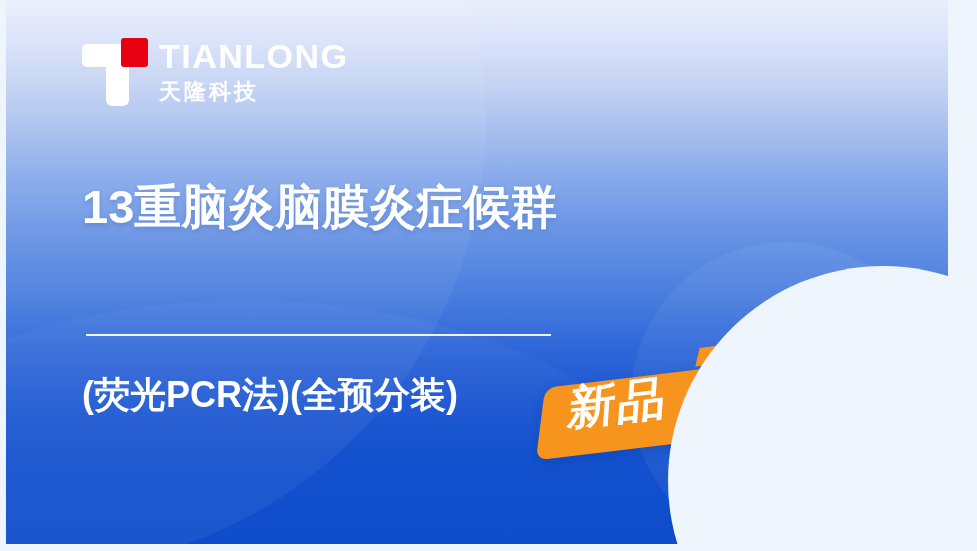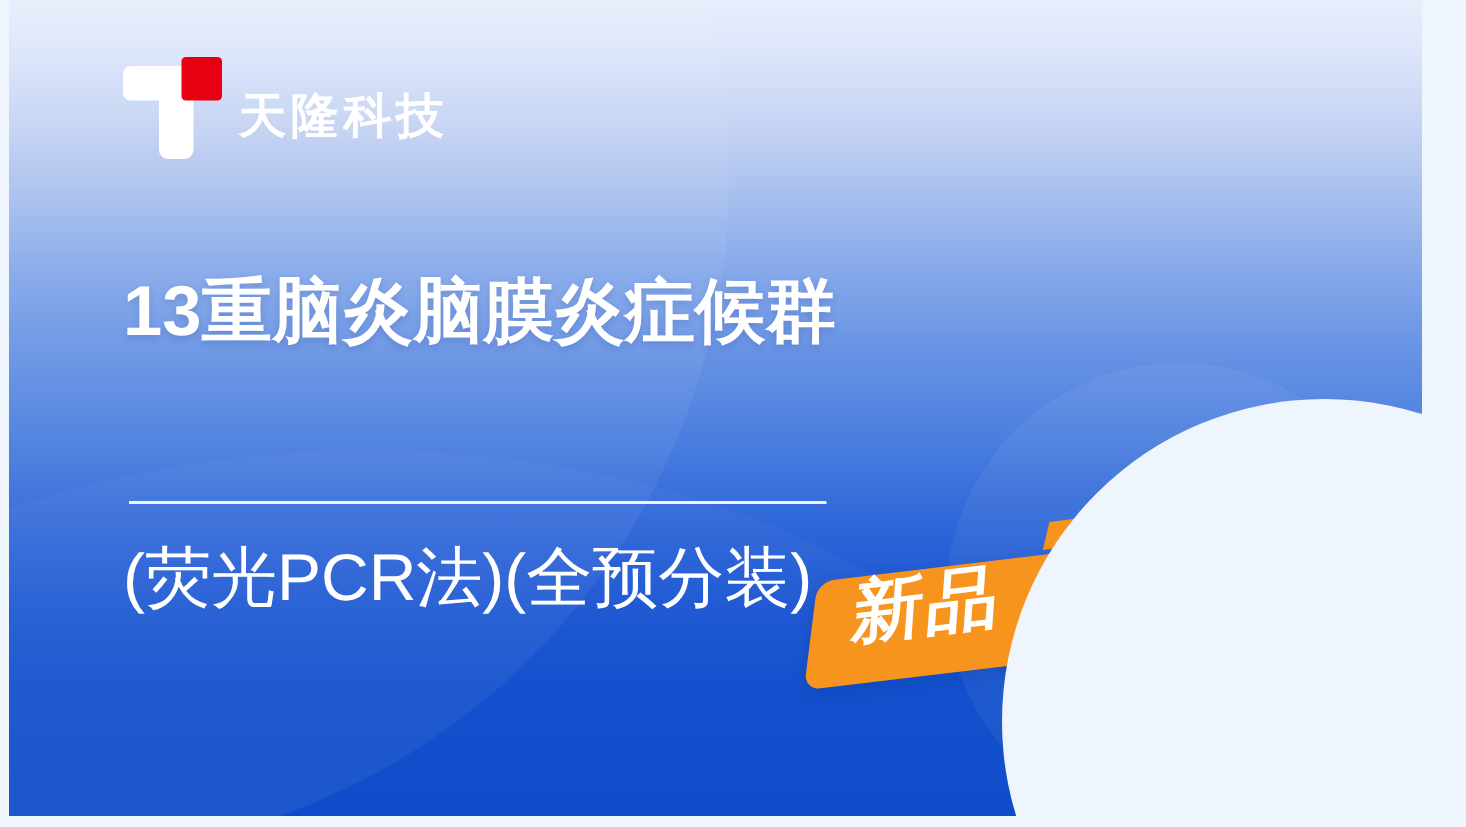--- a/index.html
+++ b/index.html
@@ -131,25 +131,25 @@
   .logo-en {
     color: #ffffff;
     font-size: 34px;
     font-weight: bold;
     letter-spacing: 1.5px;
     line-height: 1;
     margin-top: 1px;
   }
   .logo-cn {
     color: #ffffff;
-    font-size: 32px;
+    font-size: 22px;
     font-weight: bold;
     letter-spacing: 3px;
     line-height: 1;
-    margin-top: 23px;
+    margin-top: 8px;
   }
 
   
   .headline {
     position: absolute;
     left: 76px;
     top: 176px;
     color: #ffffff;
     font-size: 47px;
     font-weight: bold;
@@ -168,24 +168,24 @@
     width: 465px;
     height: 2px;
     background: #ffffff;
     opacity: 0.92;
   }
 
   
   .subtitle {
     position: absolute;
     left: 76px;
-    top: 358px;
-    color: #ffffff;
-    font-size: 44px;
-    font-weight: normal;
+    top: 372px;
+    color: #ffffff;
+    font-size: 36px;
+    font-weight: bold;
     letter-spacing: 0px;
     line-height: 1.25;
     white-space: nowrap;
   }
 
   
   .badge-wrap {
     position: absolute;
     left: 527px;
     top: 332px;
@@ -276,20 +276,21 @@
     <div class="arc-bottom-left"></div>
     <div class="arc-right"></div>
 
     <div class="logo">
       <div class="logo-mark">
         <div class="lm-top"></div>
         <div class="lm-stem"></div>
         <div class="lm-red"></div>
       </div>
       <div class="logo-text">
+        <div class="logo-en">TIANLONG</div>
         <div class="logo-cn">天隆科技</div>
       </div>
     </div>
 
     <div class="headline">
       <span class="line">13重脑炎脑膜炎症候群</span>
     </div>
 
     <div class="divider"></div>
 

